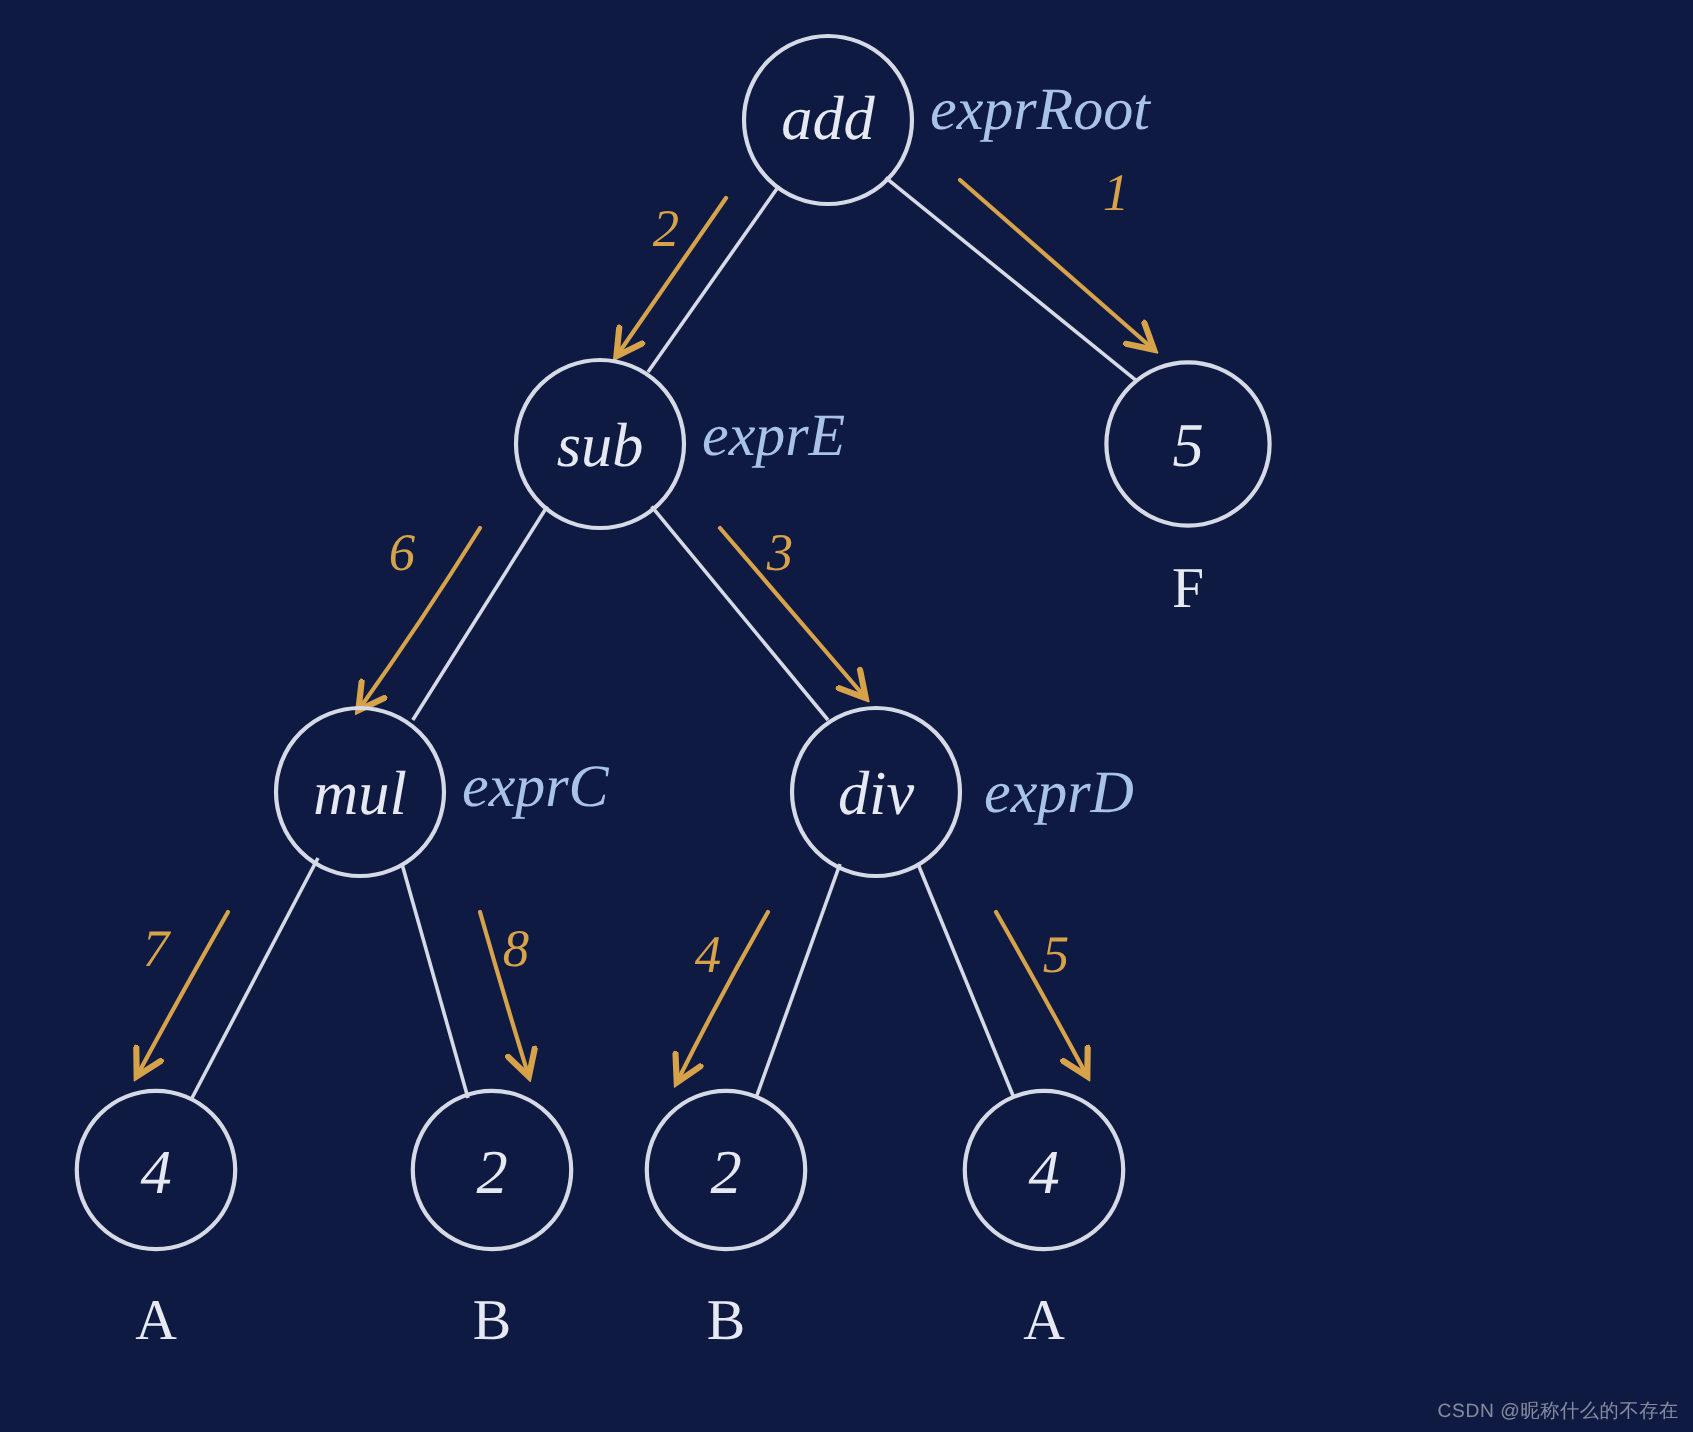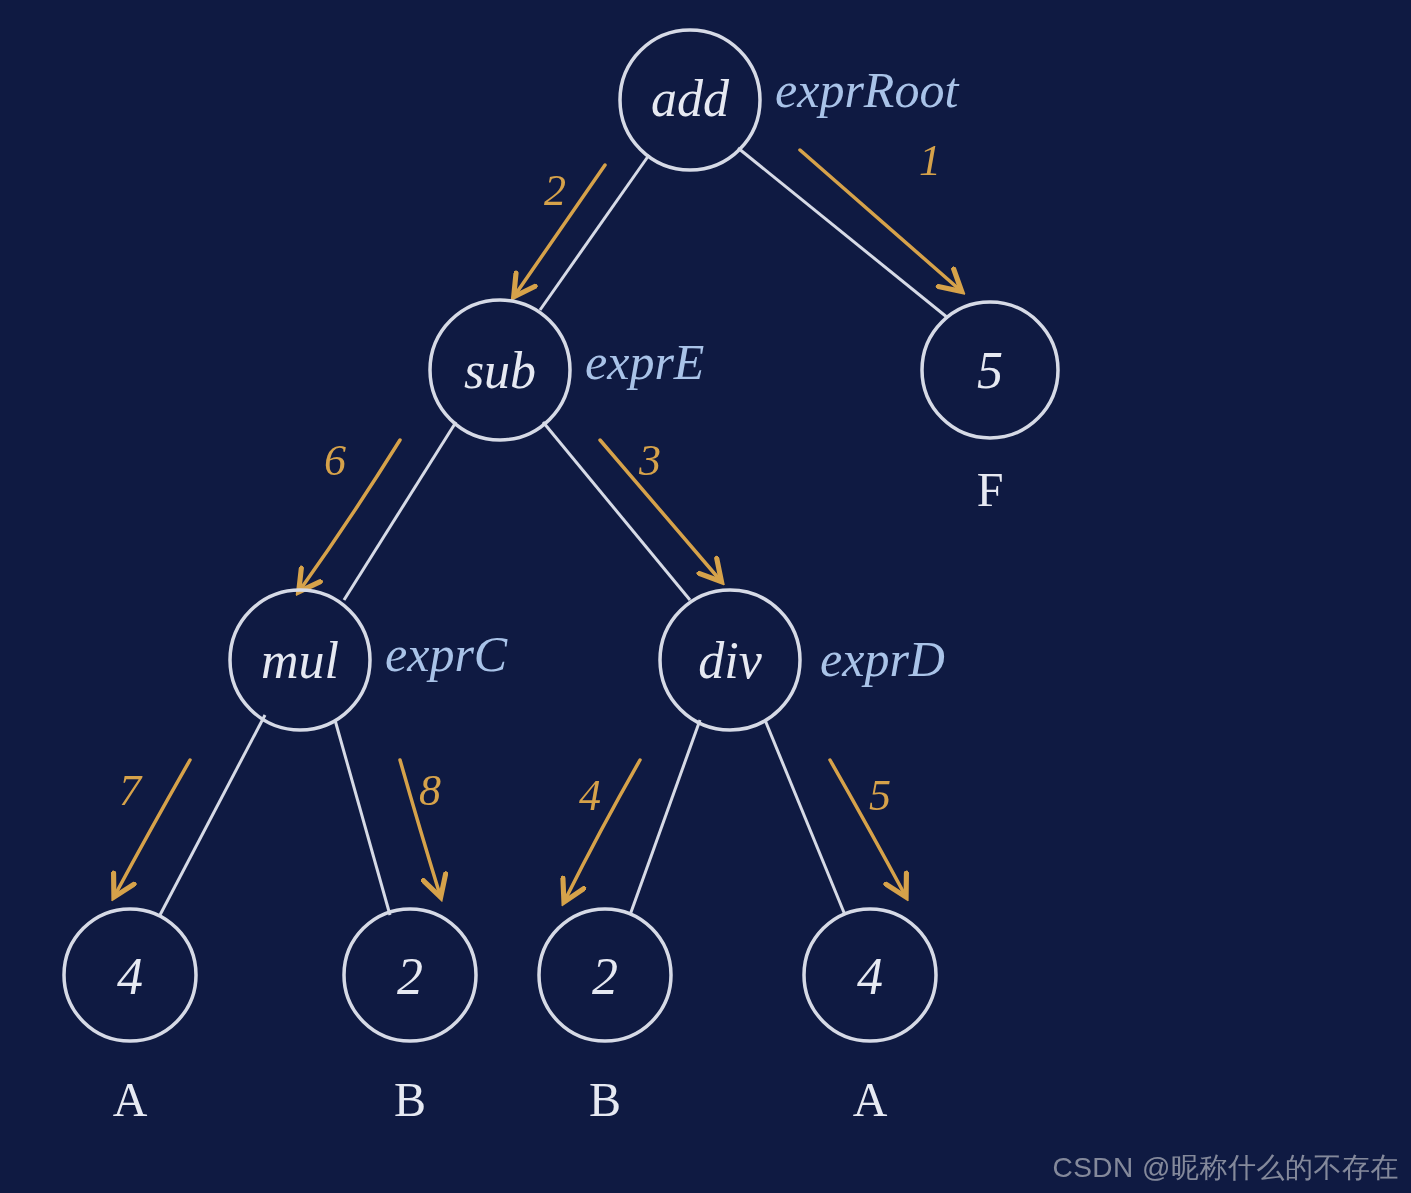--- a/index.html
+++ b/index.html
@@ -58,21 +58,21 @@
     font-family: "Comic Sans MS", "Segoe Script", cursive;
     text-anchor: middle;
     dominant-baseline: middle;
   }
   .watermark {
     position: absolute;
     right: 12px;
     bottom: 6px;
     color: rgba(230,230,230,0.55);
     font-family: sans-serif;
-    font-size: 28px;
+    font-size: 16px;
     letter-spacing: 0.5px;
   }
 </style>
 </head>
 <body>
 
 <svg width="1411" height="1193" viewBox="0 0 1411 1193">
   <defs>
     <marker id="ah" viewBox="0 0 12 12" refX="9" refY="6" markerWidth="8" markerHeight="8" orient="auto">
       <path d="M1 1 L10 6 L1 11" fill="none" stroke="#d6a24a" stroke-width="2.2" stroke-linecap="round"></path>

